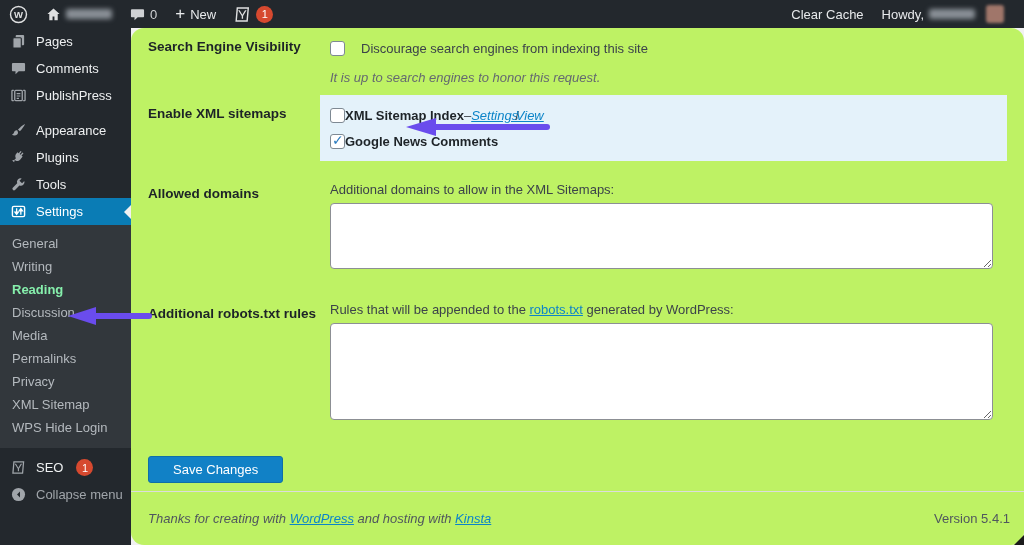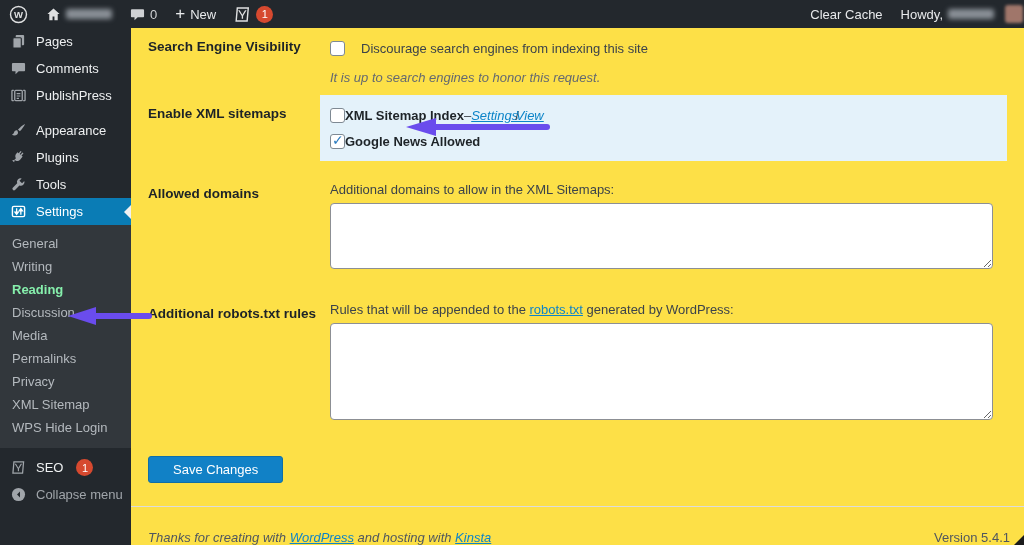--- a/index.html
+++ b/index.html
@@ -23,38 +23,38 @@
   .menu-item.active { background:var(--active,#0a7cb5); color:#fff; }
   .menu-item.active::after { content:""; position:absolute; right:0; top:50%; transform:translateY(-50%); border:7px solid transparent; border-right-color:#f1f1f1; }
   .spacer8 { height:8px; }
   .submenu { background:#32373c; padding:7px 9px 9px 0; }
   .sub-item { height:23px; display:flex; align-items:center; padding-left:12px; color:#b4b9be; font-size:13px; cursor:pointer; }
   .sub-item.active { color:#86efac; font-weight:bold; }
   .seo-item { margin-top:6px; }
   .seo-item .badge { margin-left:4px; }
 
   
-  .main { position:absolute; left:131px; top:28px; right:0; bottom:0; background:#fde047; }
+  .main { position:absolute; left:131px; top:28px; right:0; bottom:0; background:#bef264;border-radius:13px; }
   .row { display:grid; grid-template-columns:182px 1fr; padding:0 17px; align-items:start; }
   .rowlabel { font-weight:bold; color:#1d2327; font-size:13.5px; padding-top:4px; }
   .chkline { display:flex; align-items:center; gap:16px; height:26px; }
   .checkbox { width:15px; height:15px; background:#fff; border:1px solid #7e8993; border-radius:3px; flex:none; position:relative; cursor:pointer; }
   .checkbox.checked { border-color:#7e8993; }
   .checkbox.checked::after { content:"\2713"; position:absolute; left:1px; top:-3px; font-size:14px; font-weight:bold; color:#2b7cc0; }
   .note { font-style:italic; color:#646970; margin-top:9px; }
   .hl-box { background:var(--hl,#e4f2fa); margin-left:-10px; padding:7px 12px 7px 10px; }
   .hl-line { display:flex; align-items:center; gap:0; height:26px; position:relative; }
   a, .link { color:var(--link,#0c84c8); text-decoration:underline; cursor:pointer; }
   .ilink { font-style:italic; }
   textarea { display:block; width:calc(100% - 14px); border:1px solid #8c8f94; border-radius:4px; background:#fff; resize:both; font-family:"Liberation Mono","DejaVu Sans Mono",monospace; font-size:13px; padding:4px 6px; color:#2c3338; }
   .ta1 { height:66px; margin-top:6px; }
   .ta2 { height:97px; margin-top:6px; }
   .savebtn { margin:36px 0 0 17px; background:var(--button,#1181c6); border:1px solid #0f6fa8; color:#fff; font-size:13px; padding:5px 24px; border-radius:3px; cursor:pointer; font-family:inherit; }
 
-  .footer { position:absolute; left:0; right:0; bottom:0; height:39px; border-top:1px solid #dcdcde; display:flex; align-items:flex-end; justify-content:space-between; padding:0 14px 0 17px; color:#50575e; }
+  .footer { position:absolute; left:0; right:0; bottom:0; height:54px; border-top:1px solid #dcdcde; display:flex; align-items:center; justify-content:space-between; padding:0 14px 0 17px; color:#50575e; }
   .footer .thanks { font-style:italic; }
   .footer .thanks a { font-style:italic; }
 
   
   .arrow { position:absolute; z-index:60; pointer-events:none; }
   .cursor { position:absolute; right:0px; bottom:0px; z-index:70; }
 </style>
 </head>
 <body>
 
@@ -95,21 +95,21 @@
             <path d="M6 4.6l2.8 4.6 2.9-4.6h1.6l-3.7 6v3H8.2v-3l-3.8-6H6z" fill="#dfe0e1"></path>
           </svg>
       </span>
       <span class="badge">1</span>
     </div>
   </div>
   <div class="ab-right">
     <div class="ab-item">
       <span>Clear Cache</span>
     </div>
-    <div class="ab-item" style="padding-right:1px;">
+    <div class="ab-item" style="padding-right:20px;">
       <span>Howdy,</span>
       <span class="blurname"></span>
       <span class="avatar"></span>
     </div>
   </div>
 </div>
 
 <div class="sidebar">
   <div class="menu-item">
     <span class="micon">
@@ -243,21 +243,21 @@
       <div class="hl-line">
         <span class="checkbox"></span>
         <span style="font-weight:bold;color:#1d2327;">XML Sitemap Index</span>
         <span>–</span>
         <span class="link ilink">Settings</span>
         <span style="margin:0 -3px;">/</span>
         <span class="link ilink">View</span>
       </div>
       <div class="hl-line">
         <span class="checkbox checked"></span>
-        <span style="font-weight:bold;color:#1d2327;">Google News Allowed</span>
+        <span style="font-weight:bold;color:#1d2327;">Google News Comments</span>
       </div>
     </div>
   </div>
 
   <div class="row" style="margin-top:21px;">
     <div class="rowlabel">Allowed domains</div>
     <div>
       <div>Additional domains to allow in the XML Sitemaps:</div>
       <textarea class="ta1" aria-label="Additional domains to allow in the XML Sitemaps:" style=""></textarea>
     </div>

